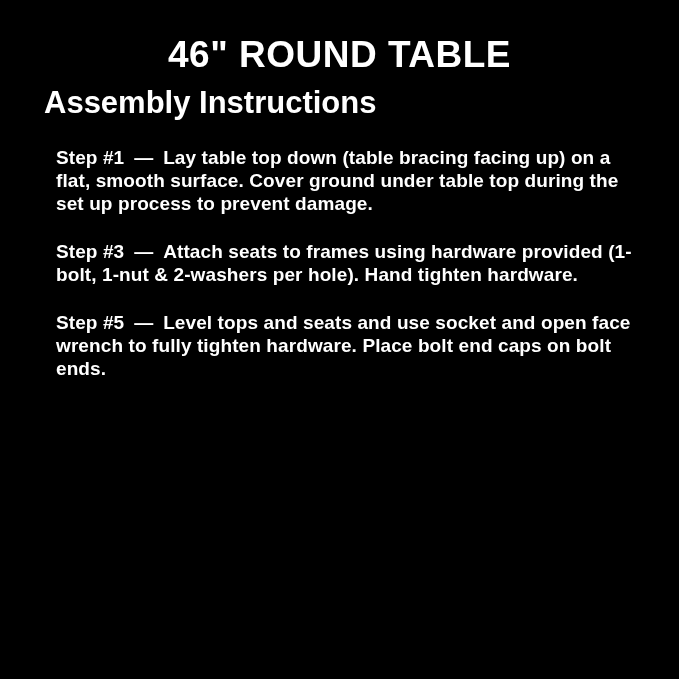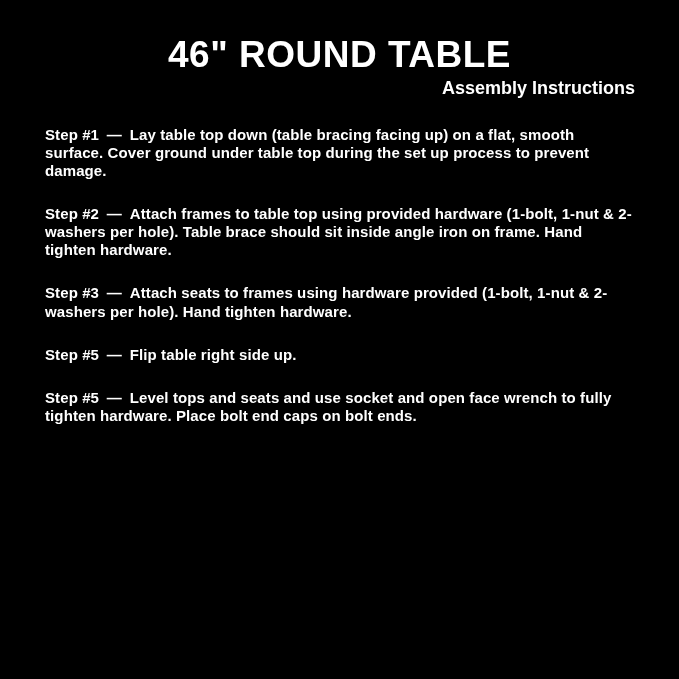--- a/index.html
+++ b/index.html
@@ -20,51 +20,49 @@
     overflow: hidden;
   }
   .title {
     text-align: center;
     font-size: 37px;
     line-height: 1.05;
     letter-spacing: 0.5px;
     margin: 0;
   }
   .subtitle {
-    text-align: right;
-    font-size: 18px;
+    text-align: left;
+    font-size: 31px;
     line-height: 1.1;
-    margin: 4px 0 0 0;
+    margin: 11px 0 0 0;
   }
   .steps {
     margin-top: 27px;
   }
   .step {
-    font-size: 15px;
+    font-size: 19px;
     line-height: 1.21;
-    margin: 0 0 25px 1px;
+    margin: 0 0 25px 12px;
     letter-spacing: 0.1px;
   }
   .dash {
     display: inline-block;
     margin: 0 0.52em;
   }
 </style>
 </head>
 <body>
 
 <div class="card">
   <h1 class="title">46" ROUND TABLE</h1>
   <h2 class="subtitle">Assembly Instructions</h2>
 
   <div class="steps">
     <p class="step"><span>Step #1</span><span class="dash">—</span><span>Lay table top down (table bracing facing up) on a flat, smooth surface. Cover ground under table top during the set up process to prevent damage.</span></p>
 
-    <p class="step"><span>Step #2</span><span class="dash">—</span><span>Attach frames to table top using provided hardware (1-bolt, 1-nut &amp; 2-washers per hole). Table brace should sit inside angle iron on frame. Hand tighten hardware.</span></p>
 
     <p class="step"><span>Step #3</span><span class="dash">—</span><span>Attach seats to frames using hardware provided (1-bolt, 1-nut &amp; 2-washers per hole). Hand tighten hardware.</span></p>
 
 
-    <p class="step"><span>Step #5</span><span class="dash">—</span><span>Flip table right side up.</span></p>
 
     <p class="step"><span>Step #5</span><span class="dash">—</span><span>Level tops and seats and use socket and open face wrench to fully tighten hardware. Place bolt end caps on bolt ends.</span></p>
   </div>
 </div>
 
 </body></html>

